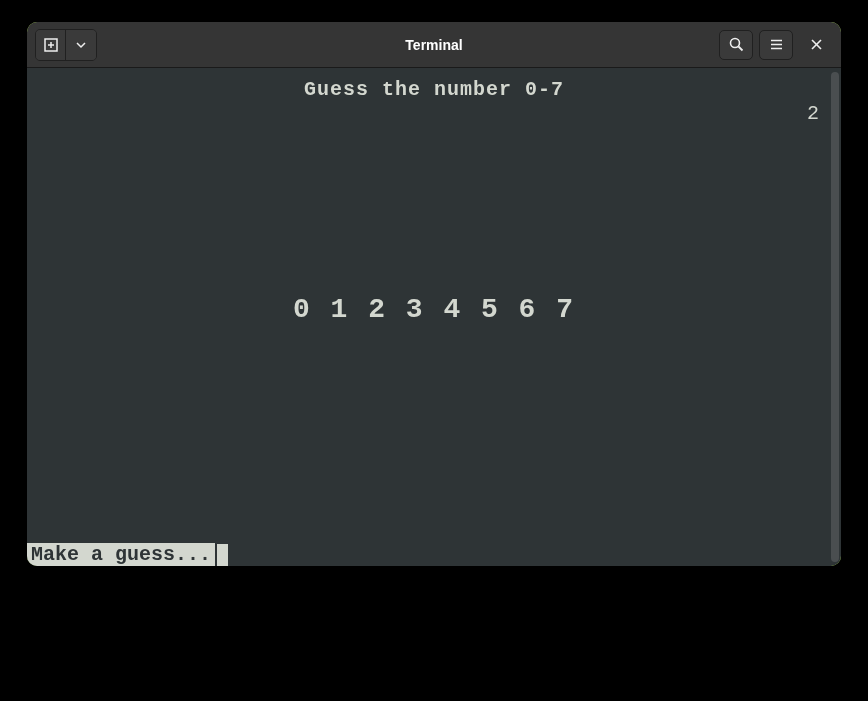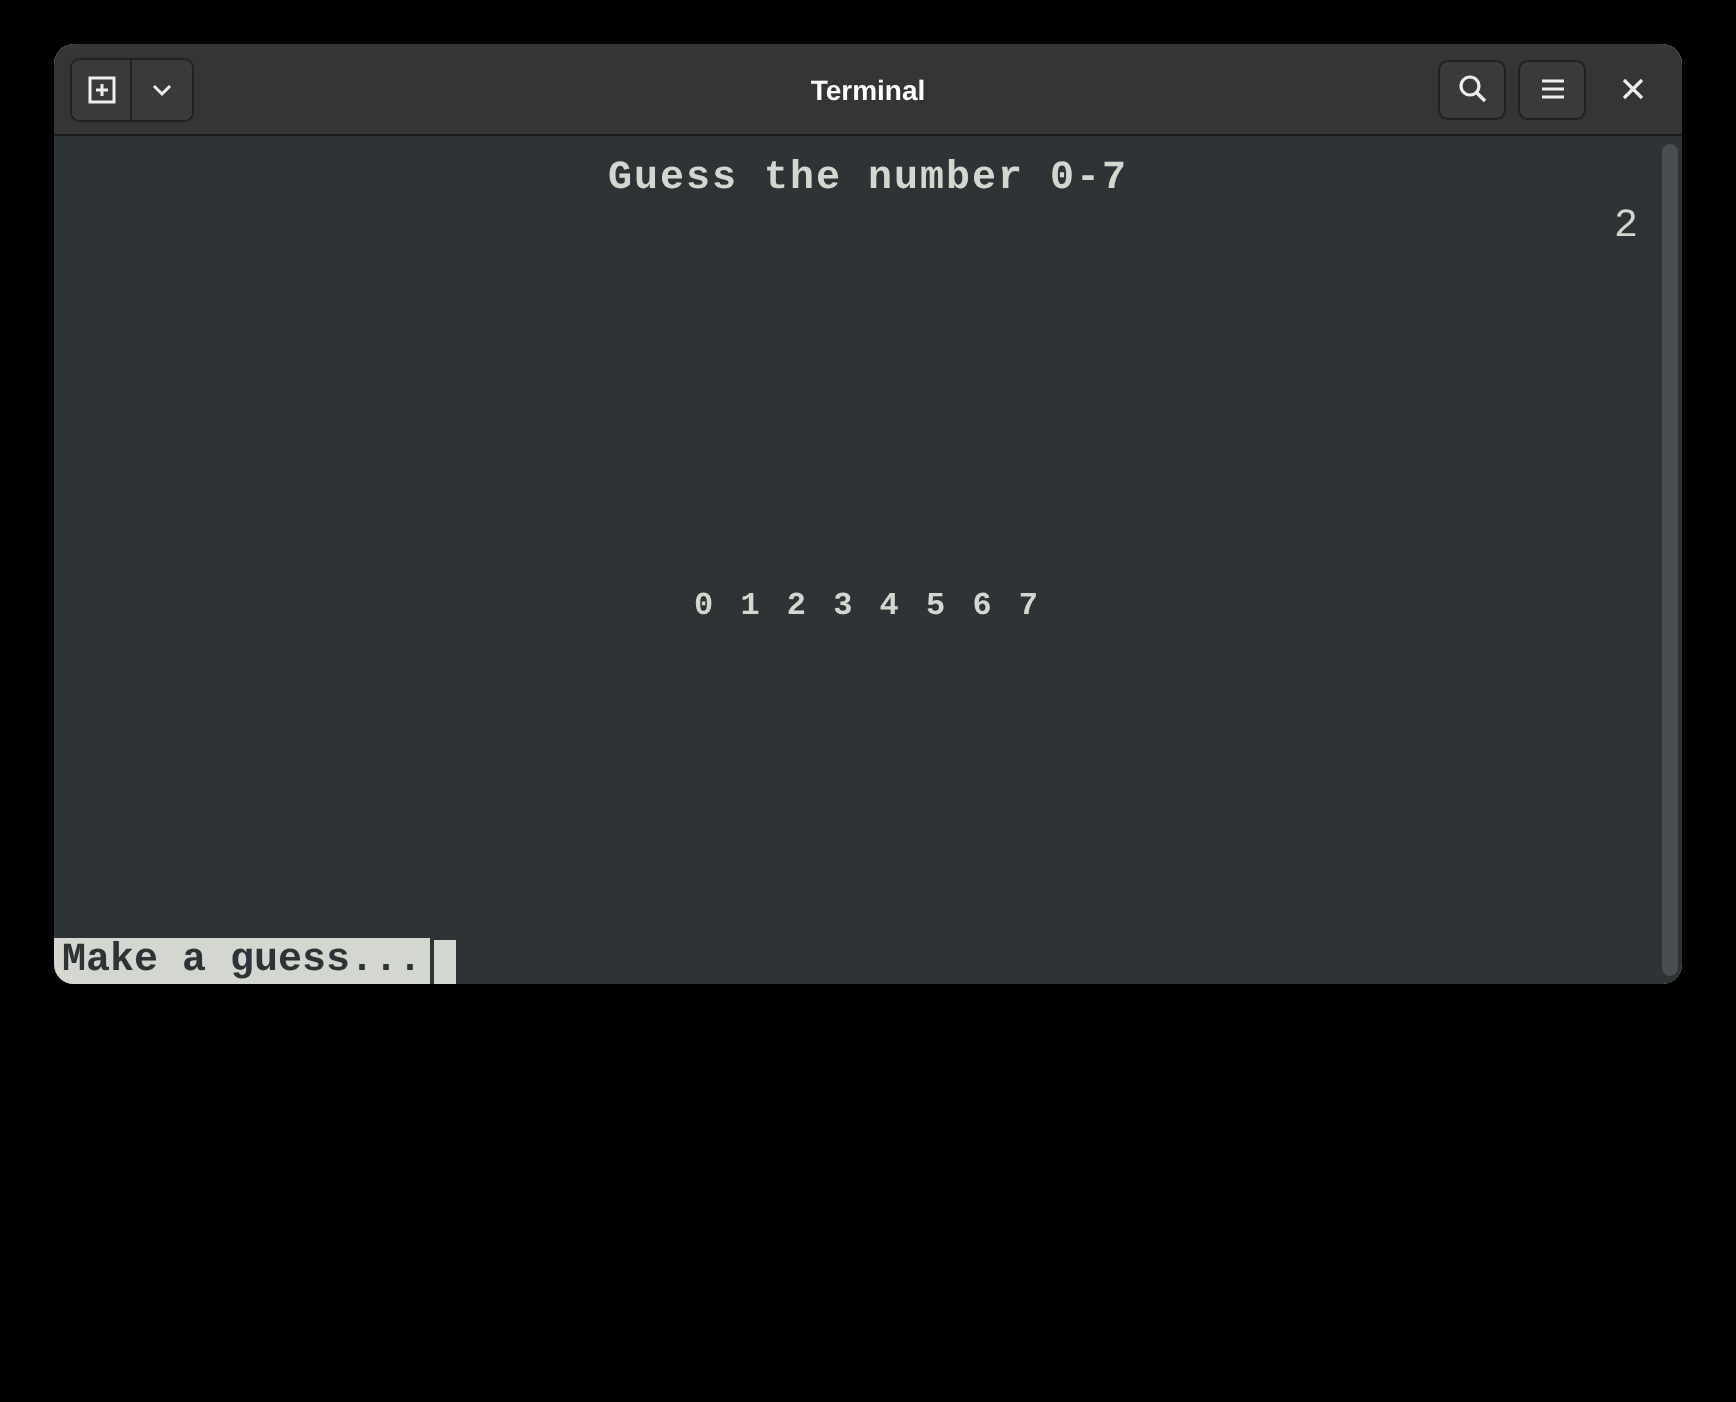--- a/index.html
+++ b/index.html
@@ -14,21 +14,21 @@
       height: 701px;
       font-family: sans-serif;
       overflow: hidden;
     }
     
     .window {
       position: absolute;
       left: 27px;
       top: 22px;
       width: 814px;
-      height: 470px;
+      height: 544px;
       background: #bef264;
       border-radius: 10px;
       overflow: hidden;
       box-shadow: 0 0 0 1px rgba(0,0,0,0.8);
     }
     
     .titlebar {
       height: 46px;
       background: #353535;
       display: flex;
@@ -123,21 +123,21 @@
       font-family: "Courier New", monospace;
     }
     
     .numbers-row {
       position: absolute;
       top: 226px;
       left: 0;
       right: 0;
       text-align: center;
       color: #d3d7cf;
-      font-size: 16px;
+      font-size: 28px;
       font-weight: bold;
       letter-spacing: 2px;
       font-family: "Courier New", monospace;
     }
     
     .prompt-line {
       position: absolute;
       bottom: 0;
       left: 0;
       display: flex;

